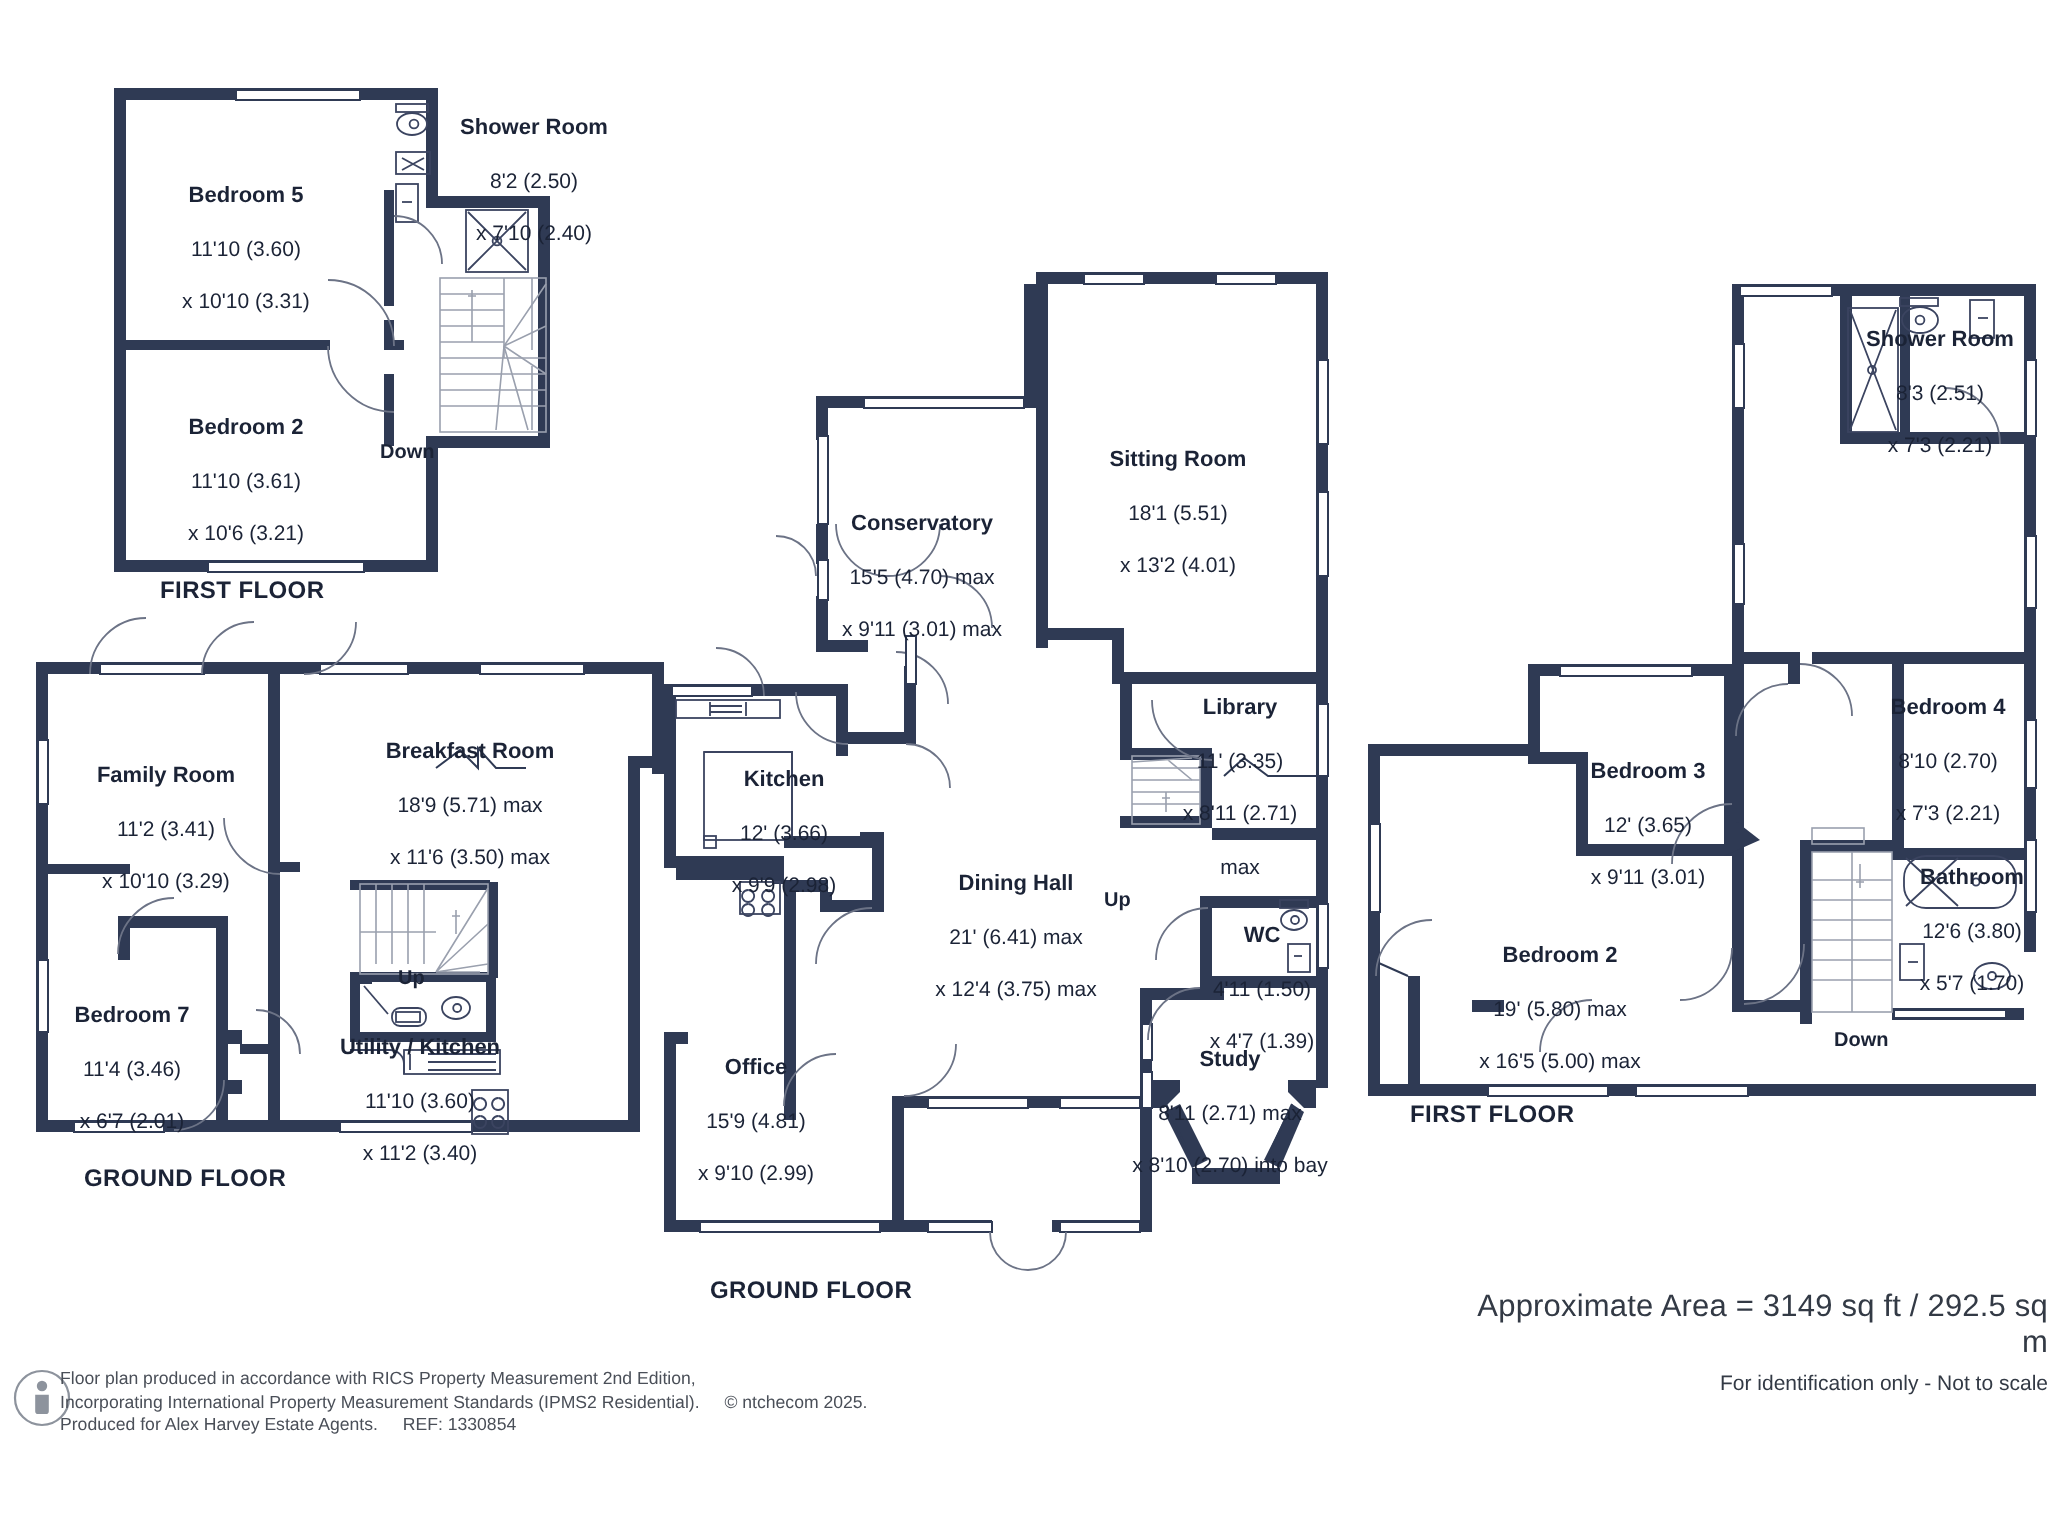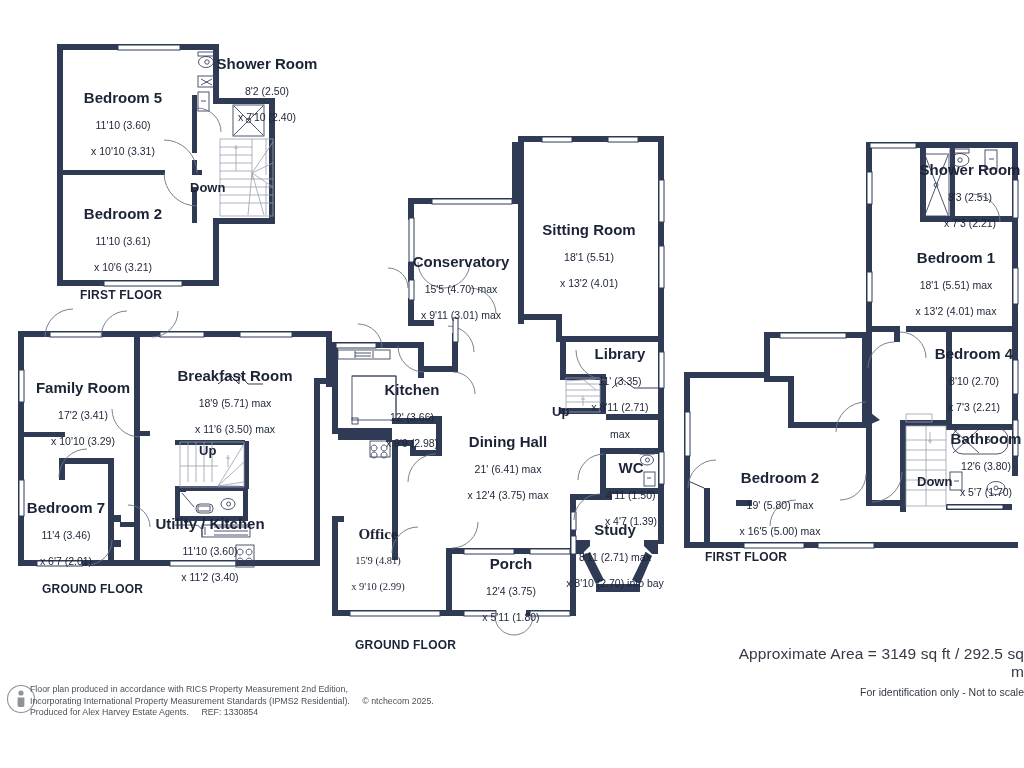--- a/index.html
+++ b/index.html
@@ -1,23 +1,23 @@
 <!DOCTYPE html>
 <html><head>
 <meta charset="utf-8">
 <style>
   html,body{margin:0;padding:0;background:#ffffff;}
   body{width:1024px;height:768px;font-family:"Liberation Sans",sans-serif;color:#1b2336;overflow:hidden;}
   #stage{position:relative;width:1024px;height:768px;}
   svg#plan{position:absolute;left:0;top:0;width:1024px;height:768px;}
   .lbl{position:absolute;text-align:center;line-height:12.5px;white-space:nowrap;}
-  .lbl .nm{font-weight:bold;font-size:15px;color:#1b2336;}
+  .lbl .nm{font-weight:bold;font-size:11px;color:#1b2336;}
   .lbl .dm{font-weight:normal;font-size:10.5px;color:#1b2336;margin-top:14px;}
   .floorlbl{position:absolute;font-weight:bold;font-size:12px;letter-spacing:.2px;color:#1b2336;padding-left:25px;}
-  .smalltag{position:absolute;font-size:13px;font-weight:bold;color:#1b2336;}
+  .smalltag{position:absolute;font-size:10px;font-weight:bold;color:#1b2336;margin-top:41px;}
   .areaBox{position:absolute;right:0;top:645px;width:300px;text-align:right;}
   .areaMain{font-size:15.5px;color:#333a45;letter-spacing:.1px;}
   .areaSub{font-size:10.5px;color:#333a45;margin-top:5px;}
   .footer{position:absolute;left:30px;top:684px;font-size:8.8px;line-height:11.5px;color:#4a4f58;}
   .footicon{position:absolute;left:6px;top:683px;width:30px;height:32px;}
 </style>
 </head>
 <body>
 
 <div id="stage">
@@ -410,21 +410,21 @@
   </div>
 
   <div class="lbl" style="left:212px;top:58px;width:110px;">
     <div class="nm">Shower Room</div>
     <div class="dm">8'2 (2.50)</div>
     <div class="dm">x 7'10 (2.40)</div>
   </div>
 
   <div class="lbl" style="left:28px;top:382px;width:110px;">
     <div class="nm">Family Room</div>
-    <div class="dm">17'2 (3.41)</div>
+    <div class="dm">11'2 (3.41)</div>
     <div class="dm">x 10'10 (3.29)</div>
   </div>
 
   <div class="lbl" style="left:14px;top:502px;width:104px;">
     <div class="nm">Bedroom 7</div>
     <div class="dm">11'4 (3.46)</div>
     <div class="dm">x 6'7 (2.01)</div>
   </div>
 
   <div class="lbl" style="left:166px;top:370px;width:138px;">
@@ -432,21 +432,21 @@
     <div class="dm">18'9 (5.71) max</div>
     <div class="dm">x 11'6 (3.50)  max</div>
   </div>
 
   <div class="lbl" style="left:148px;top:518px;width:124px;">
     <div class="nm">Utility / Kitchen</div>
     <div class="dm">11'10 (3.60)</div>
     <div class="dm">x 11'2 (3.40)</div>
   </div>
 
-  <div class="lbl" style="left:332px;top:384px;width:112px;padding-left:24px;">
+  <div class="lbl" style="left:312px;top:384px;width:112px;padding-left:24px;">
     <div class="nm">Kitchen</div>
     <div class="dm">12' (3.66)</div>
     <div class="dm">x 9'9 (2.98)</div>
   </div>
 
   <div class="lbl" style="left:396px;top:256px;width:130px;">
     <div class="nm">Conservatory</div>
     <div class="dm">15'5 (4.70) max</div>
     <div class="dm">x 9'11 (3.01) max</div>
   </div>
@@ -469,56 +469,51 @@
     <div class="dm">21' (6.41) max</div>
     <div class="dm">x 12'4 (3.75) max</div>
   </div>
 
   <div class="lbl" style="left:588px;top:462px;width:86px;">
     <div class="nm">WC</div>
     <div class="dm">4'11 (1.50)</div>
     <div class="dm">x 4'7 (1.39)</div>
   </div>
 
-  <div class="lbl" style="left:326px;top:528px;width:104px;font-family:Liberation Serif, serif;">
+  <div class="lbl" style="left:326px;top:528px;width:104px;">
     <div class="nm">Office</div>
     <div class="dm">15'9 (4.81)</div>
     <div class="dm">x 9'10 (2.99)</div>
   </div>
 
-  <div class="lbl" style="left:456px;top:558px;width:110px;">
-    <div class="nm">Porch</div>
-    <div class="dm">12'4 (3.75)</div>
-    <div class="dm">x 5'11 (1.80)</div>
-  </div>
 
   <div class="lbl" style="left:542px;top:524px;width:146px;">
     <div class="nm">Study</div>
     <div class="dm">8'11 (2.71) max</div>
     <div class="dm">x 8'10 (2.70) into bay</div>
   </div>
 
   <div class="lbl" style="left:918px;top:164px;width:104px;">
     <div class="nm">Shower Room</div>
     <div class="dm">8'3 (2.51)</div>
     <div class="dm">x 7'3 (2.21)</div>
   </div>
 
-  <div class="lbl" style="left:890px;top:252px;width:132px;">
-    <div class="nm">Bedroom 1</div>
-    <div class="dm">18'1 (5.51) max</div>
-    <div class="dm">x 13'2 (4.01) max</div>
-  </div>
 
   <div class="lbl" style="left:922px;top:348px;width:104px;">
     <div class="nm">Bedroom 4</div>
     <div class="dm">8'10 (2.70)</div>
     <div class="dm">x 7'3 (2.21)</div>
   </div>
 
+  <div class="lbl" style="left:772px;top:380px;width:104px;">
+    <div class="nm">Bedroom 3</div>
+    <div class="dm">12' (3.65)</div>
+    <div class="dm">x 9'11 (3.01)</div>
+  </div>
 
   <div class="lbl" style="left:938px;top:433px;width:96px;">
     <div class="nm">Bathroom</div>
     <div class="dm">12'6 (3.80)</div>
     <div class="dm">x 5'7 (1.70)</div>
   </div>
 
   <div class="lbl" style="left:718px;top:472px;width:124px;">
     <div class="nm">Bedroom 2</div>
     <div class="dm">19' (5.80) max</div>

